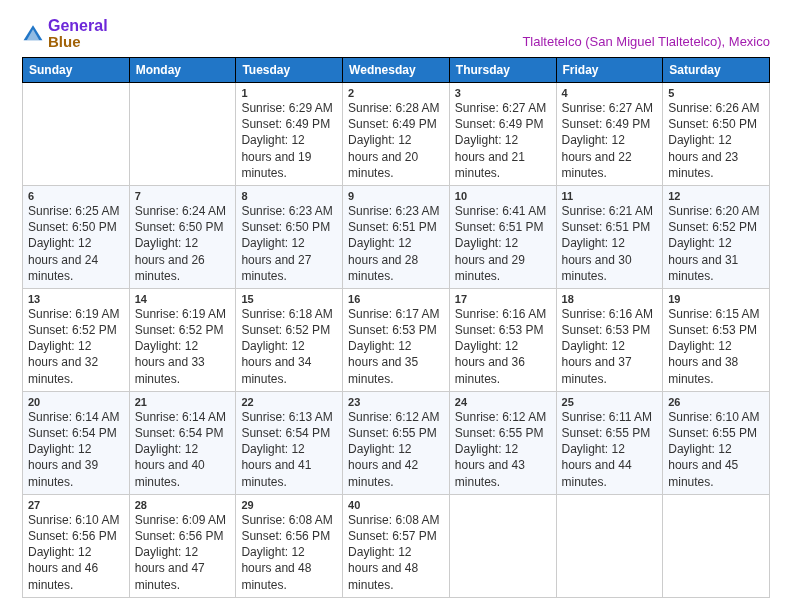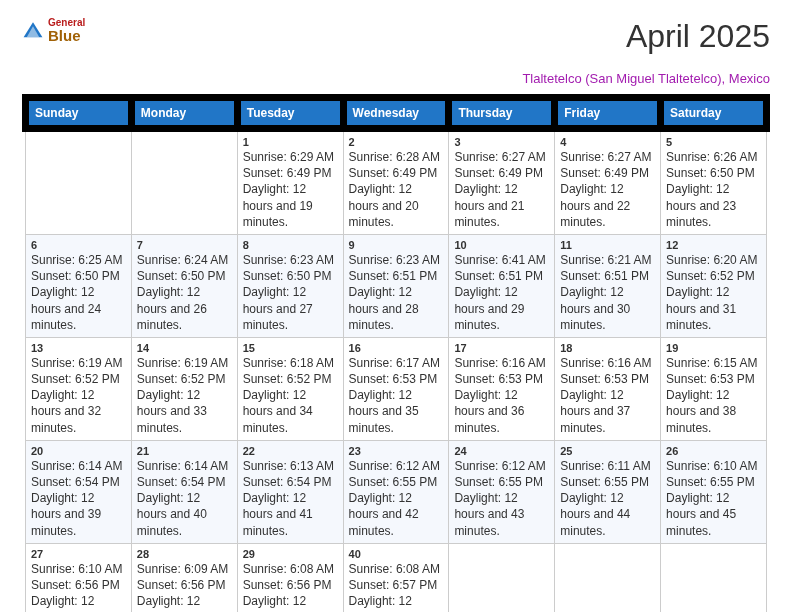--- a/index.html
+++ b/index.html
@@ -26,23 +26,23 @@
       display: flex;
       align-items: center;
       gap: 2px;
     }
     .logo-text {
       display: flex;
       flex-direction: column;
       line-height: 1;
     }
     .logo-general {
-      font-size: 10px;
-      font-weight: bold;
-      color: #b91c1c;
+      font-size: 16px;
+      font-weight: bold;
+      color: #6d28d9;
     }
     .logo-blue {
       font-size: 15px;
       font-weight: bold;
       color: #a16207;
     }
     .logo-icon {
       width: 22px;
       height: 22px;
       margin-right: 2px;
@@ -65,21 +65,21 @@
       border-collapse: collapse;
       margin-top: 4px;
     }
     .calendar th {
       background: #2176c7;
       color: #fff;
       font-size: 12px;
       font-weight: bold;
       padding: 5px 6px;
       text-align: left;
-      border: 7px solid #000000;
+      border: 1px solid #000000;
     }
     .calendar td {
       border: 1px solid #ccc;
       vertical-align: top;
       padding: 4px 5px;
       width: calc(100%/7);
       min-height: 75px;
       height: 75px;
       font-size: 10.5px;
       color: #333;
@@ -118,21 +118,20 @@
       <svg class="logo-icon" viewBox="0 0 28 28" xmlns="http://www.w3.org/2000/svg">
         <polygon points="14,3 26,22 2,22" fill="#2176c7"></polygon>
         <polygon points="14,8 22,22 6,22" fill="#fff" opacity="0.5"></polygon>
       </svg>
       <div class="logo-text">
         <span class="logo-general">General</span>
         <span class="logo-blue">Blue</span>
       </div>
     </div>
     <div class="title-block">
-      <div class="main-title">April 2025</div>
       <div class="subtitle">Tlaltetelco (San Miguel Tlaltetelco), Mexico</div>
     </div>
   </div>
 
   <table class="calendar">
     <thead>
       <tr>
       <th>Sunday</th>
           <th>Monday</th>
           <th>Tuesday</th>

